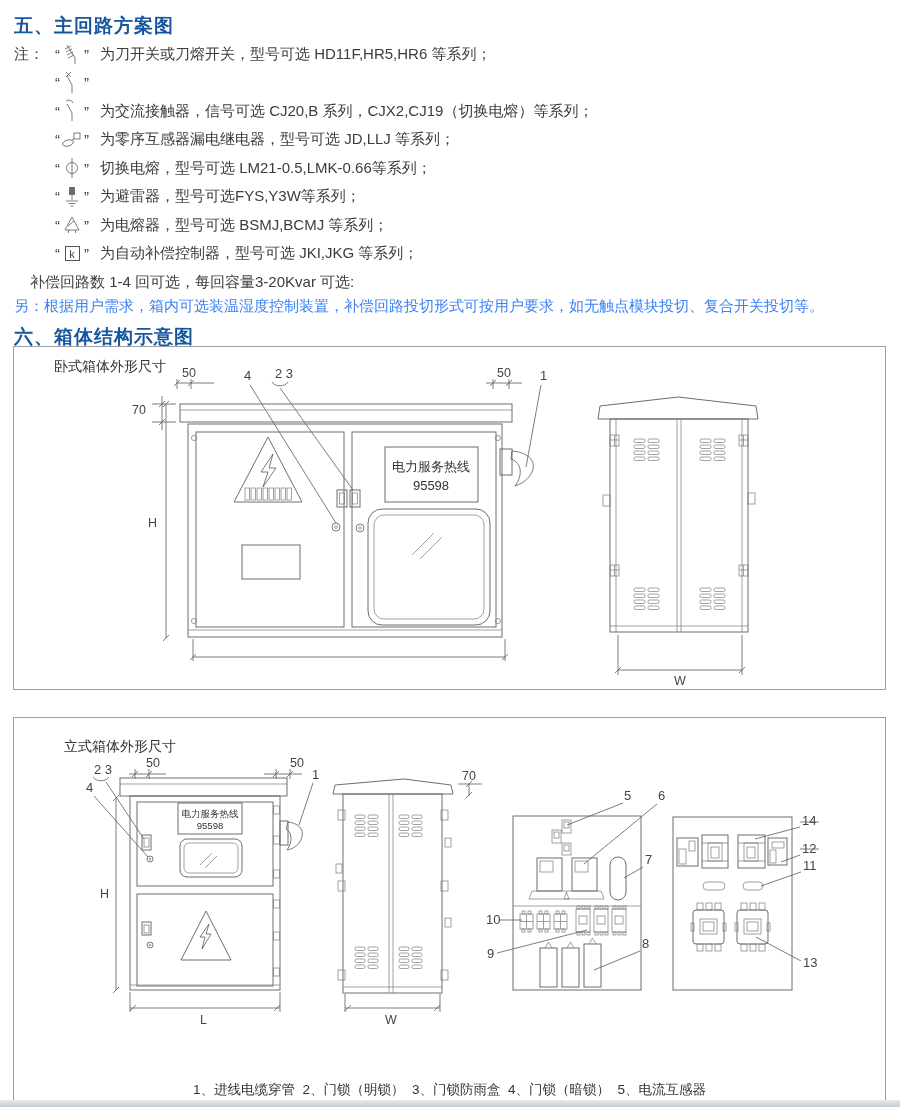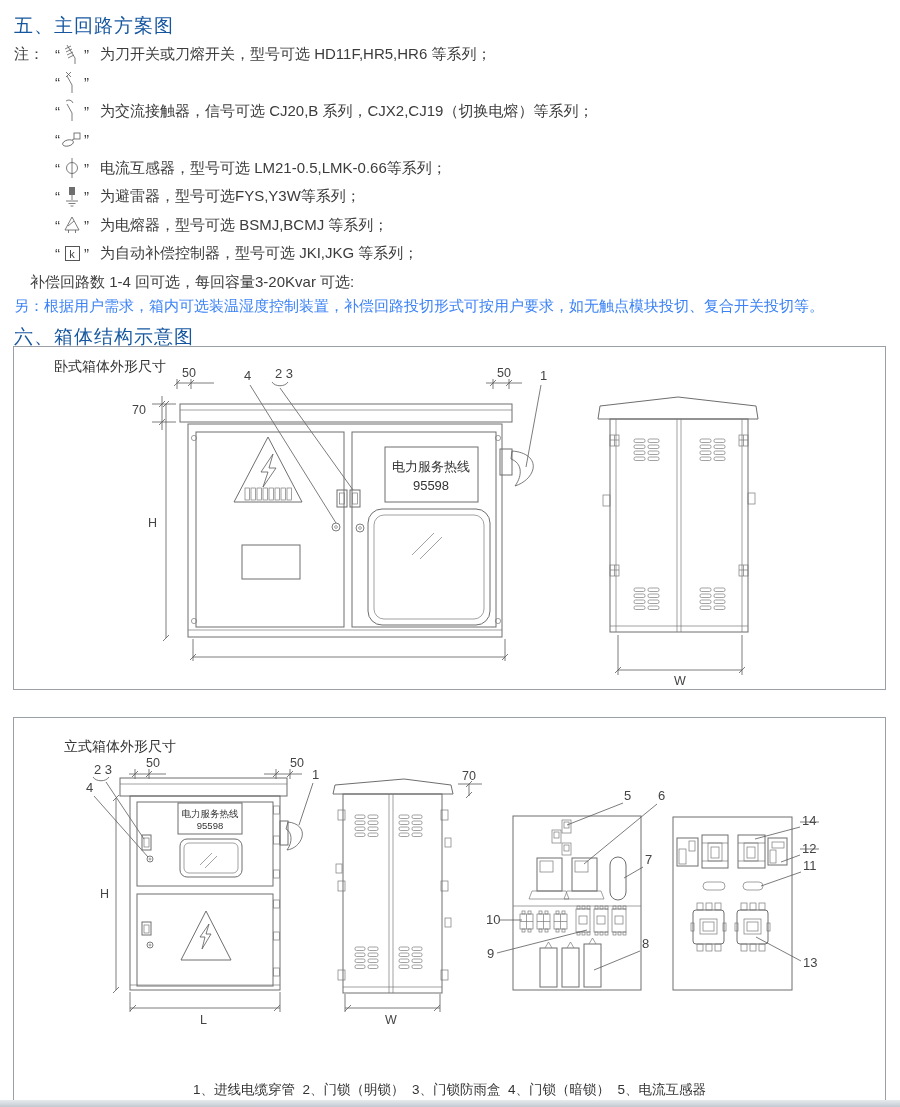--- a/index.html
+++ b/index.html
@@ -2,21 +2,21 @@
 <html><head>
 <meta charset="utf-8">
 <style>
   * { box-sizing: border-box; }
   html,body { margin:0; padding:0; background:#fff; }
   .page {
     position:relative; width:900px; height:1107px; background:#fff;
     font-family:"Liberation Sans", sans-serif; color:#3c3c3c; overflow:hidden;
   }
   .h-blue {
-    position:absolute; left:14px; font-size:19px; font-weight:normal; color:#15569f;
+    position:absolute; left:14px; font-size:19px; font-weight:bold; color:#15569f;
     letter-spacing:1px; margin:0;
   }
   #sec5-title { top:13px; }
   #sec6-title { top:324px;text-align:right; }
   .notes { position:absolute; left:14px; top:40px; width:870px; }
   .note-line { display:flex; align-items:center; height:28.5px; font-size:15px; color:#3c3c3c; }
   .note-prefix { width:40px; }
   .note-indent { width:40px; }
   .q { font-size:15px; color:#3c3c3c; padding:0 1px; }
   .sym { width:22px; height:24px; display:flex; align-items:center; justify-content:center; }
@@ -95,32 +95,33 @@
       <span class="note-indent"></span>
       <span class="q">“</span>
       <span class="sym">
         <svg width="22" height="24" viewBox="0 0 22 24">
             <ellipse class="cal" cx="7" cy="15" rx="5.5" ry="3" transform="rotate(-14 7 15)"></ellipse>
             <rect class="cal" x="13" y="5" width="6" height="6"></rect>
             <path class="cal" d="M11,12 L13,11"></path>
           </svg>
       </span>
       <span class="q">”</span>
+      <span class="ntext">为零序互感器漏电继电器，型号可选 JD,LLJ 等系列；</span>
     </div>
     <div class="note-line">
       <span class="note-indent"></span>
       <span class="q">“</span>
       <span class="sym">
         <svg width="20" height="24" viewBox="0 0 20 24">
             <circle class="cal" cx="10" cy="12" r="5.5"></circle>
             <path class="cal" d="M10,2 V22"></path>
           </svg>
       </span>
       <span class="q">”</span>
-      <span class="ntext">电流互感器，型号可选 LM21-0.5,LMK-0.66等系列；</span>
+      <span class="ntext">切换电熔，型号可选 LM21-0.5,LMK-0.66等系列；</span>
     </div>
     <div class="note-line">
       <span class="note-indent"></span>
       <span class="q">“</span>
       <span class="sym">
         <svg width="20" height="24" viewBox="0 0 20 24">
             <rect class="fillg" x="7" y="2" width="6" height="8"></rect>
             <path class="cal" d="M10,10 V15"></path>
             <path class="cal" d="M4,16 H16 M6.5,18.5 H13.5 M8.5,21 H11.5"></path>
           </svg>

